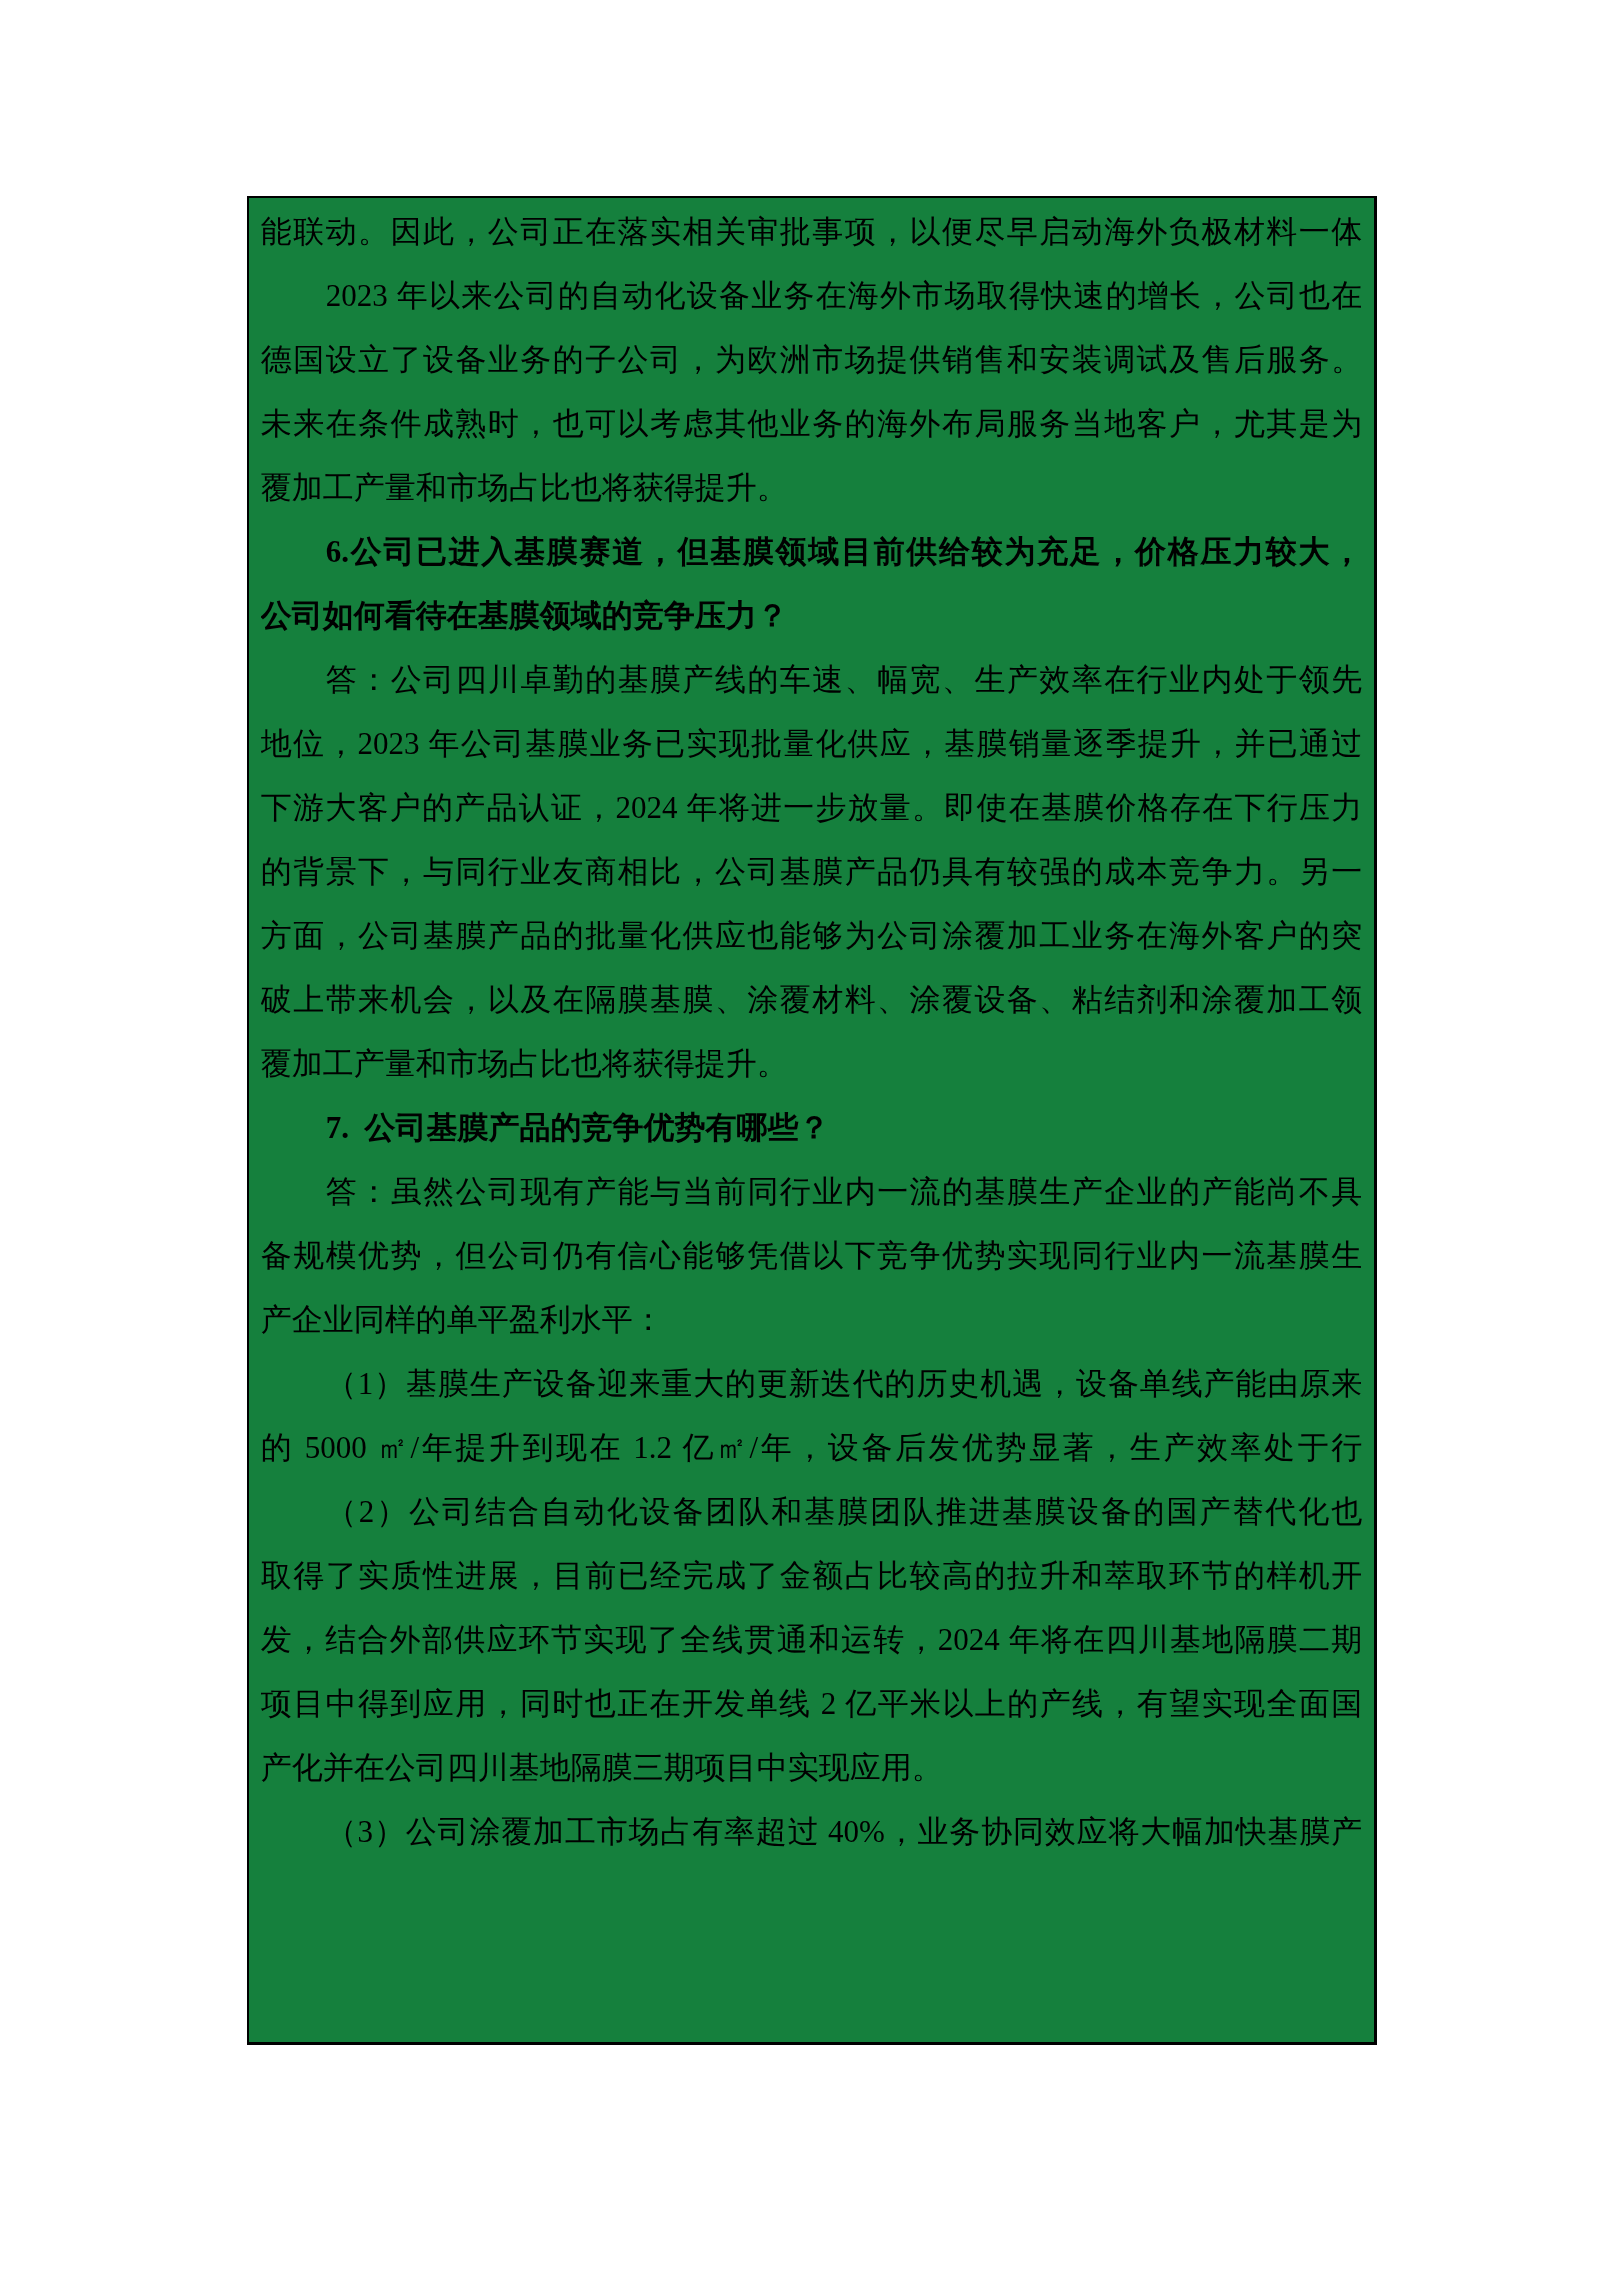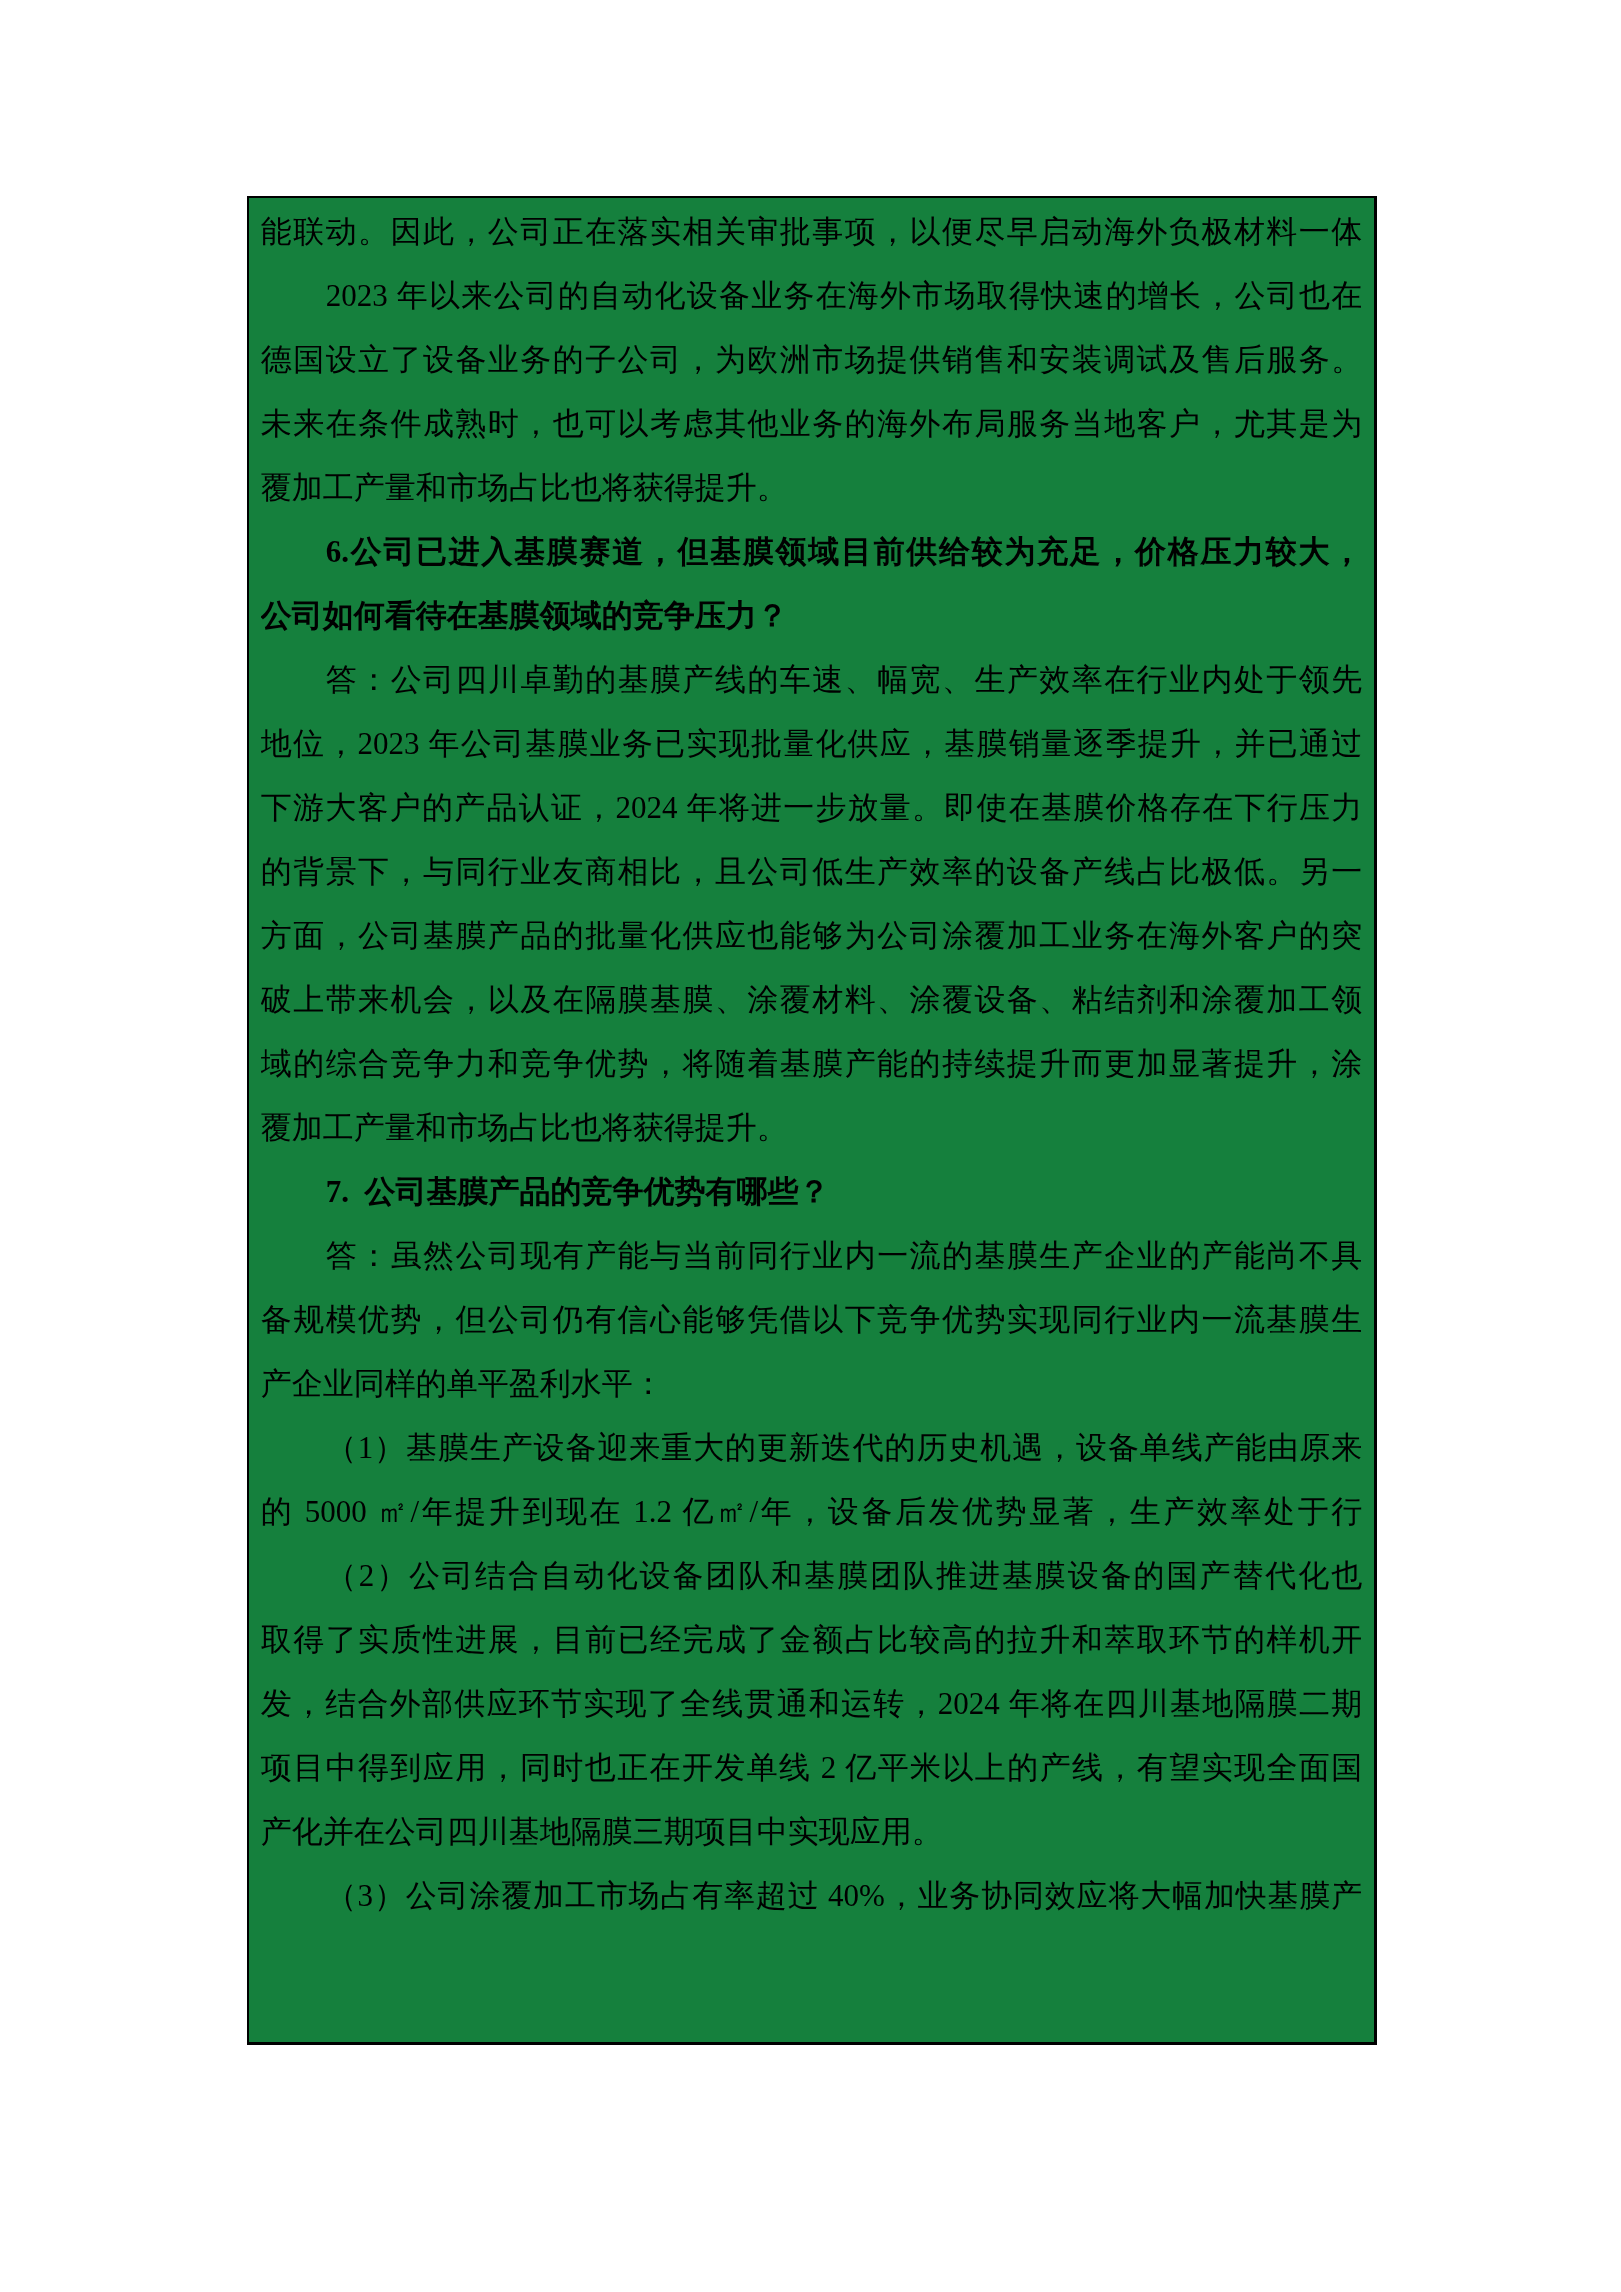--- a/index.html
+++ b/index.html
@@ -48,24 +48,23 @@
   <div class="line full">能联动。因此，公司正在落实相关审批事项，以便尽早启动海外负极材料一体</div>
   <div class="line full indent">2023 年以来公司的自动化设备业务在海外市场取得快速的增长，公司也在</div>
   <div class="line full">德国设立了设备业务的子公司，为欧洲市场提供销售和安装调试及售后服务。</div>
   <div class="line full">未来在条件成熟时，也可以考虑其他业务的海外布局服务当地客户，尤其是为</div>
   <div class="line end">覆加工产量和市场占比也将获得提升。</div>
   <div class="line full indent bold">6.公司已进入基膜赛道，但基膜领域目前供给较为充足，价格压力较大，</div>
   <div class="line end bold">公司如何看待在基膜领域的竞争压力？</div>
   <div class="line full indent">答：公司四川卓勤的基膜产线的车速、幅宽、生产效率在行业内处于领先</div>
   <div class="line full">地位，2023 年公司基膜业务已实现批量化供应，基膜销量逐季提升，并已通过</div>
   <div class="line full">下游大客户的产品认证，2024 年将进一步放量。即使在基膜价格存在下行压力</div>
-  <div class="line full">的背景下，与同行业友商相比，且公司低生产效率的设备产线占比极低。另一</div>
+  <div class="line full">的背景下，与同行业友商相比，公司基膜产品仍具有较强的成本竞争力。另一</div>
   <div class="line full">方面，公司基膜产品的批量化供应也能够为公司涂覆加工业务在海外客户的突</div>
   <div class="line full">破上带来机会，以及在隔膜基膜、涂覆材料、涂覆设备、粘结剂和涂覆加工领</div>
-  <div class="line full">域的综合竞争力和竞争优势，将随着基膜产能的持续提升而更加显著提升，涂</div>
   <div class="line end">覆加工产量和市场占比也将获得提升。</div>
   <div class="line end indent bold">7. 公司基膜产品的竞争优势有哪些？</div>
   <div class="line full indent">答：虽然公司现有产能与当前同行业内一流的基膜生产企业的产能尚不具</div>
   <div class="line full">备规模优势，但公司仍有信心能够凭借以下竞争优势实现同行业内一流基膜生</div>
   <div class="line end">产企业同样的单平盈利水平：</div>
   <div class="line full indent">（1）基膜生产设备迎来重大的更新迭代的历史机遇，设备单线产能由原来</div>
   <div class="line full">的 5000 ㎡/年提升到现在 1.2 亿㎡/年，设备后发优势显著，生产效率处于行</div>
   <div class="line full indent">（2）公司结合自动化设备团队和基膜团队推进基膜设备的国产替代化也</div>
   <div class="line full">取得了实质性进展，目前已经完成了金额占比较高的拉升和萃取环节的样机开</div>
   <div class="line full">发，结合外部供应环节实现了全线贯通和运转，2024 年将在四川基地隔膜二期</div>

